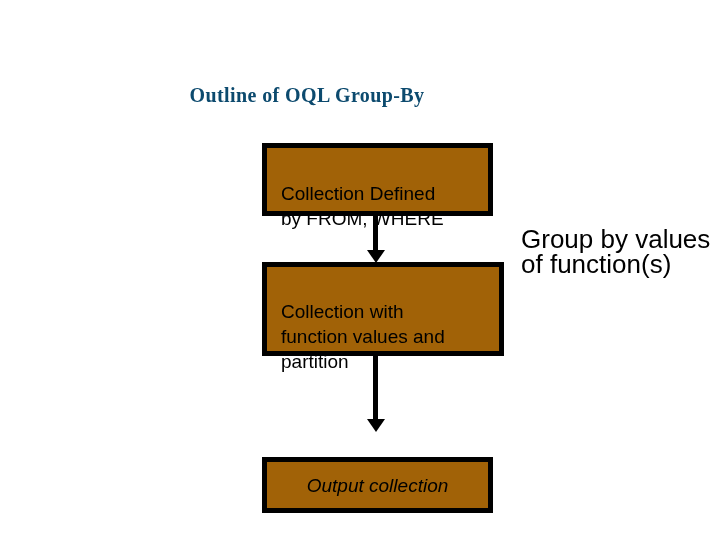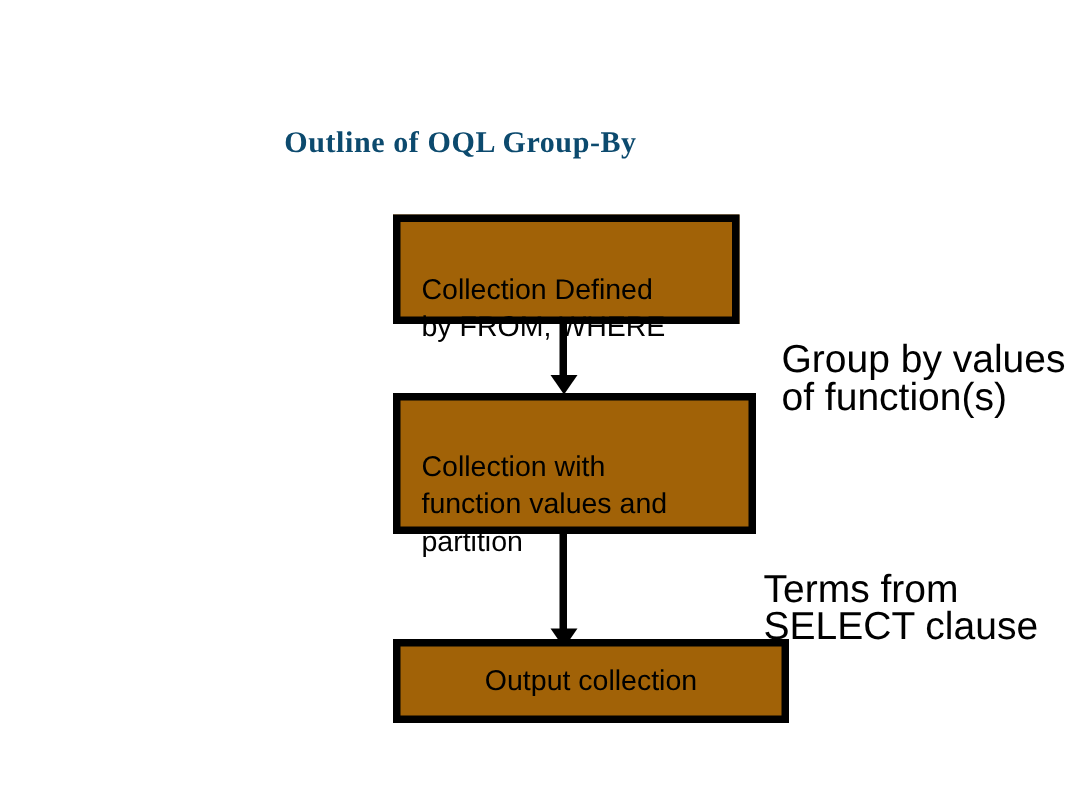--- a/index.html
+++ b/index.html
@@ -72,27 +72,28 @@
   #box-collection-function {
     left: 262px;
     top: 262px;
     width: 242px;
     height: 94px;
     padding: 7px 0 0 14px;
   }
 
   #box-output-collection {
     left: 262px;
-    top: 426px;
-    width: 264px;
+    top: 457px;
+    width: 231px;
     height: 56px;
     padding: 0 0 0 0;
     display: flex;
     align-items: center;
     justify-content: center;
+    font-style: italic;
   }
 
   
   .arrow {
     position: absolute;
     width: 18px;
   }
   .arrow .shaft {
     position: absolute;
     left: 6px;
@@ -173,22 +174,18 @@
     <span class="box-text">Collection with
 function values and
 partition</span>
   </div>
 
   <div class="arrow" id="arrow-two">
     <div class="shaft"></div>
     <div class="head"></div>
   </div>
 
-  <div class="side-note" id="note-terms-from">
-    <span>Terms from
-SELECT clause</span>
-  </div>
 
   <div class="box" id="box-output-collection">
     <span class="box-text">Output collection</span>
   </div>
 
 </div>
 
 </body></html>

